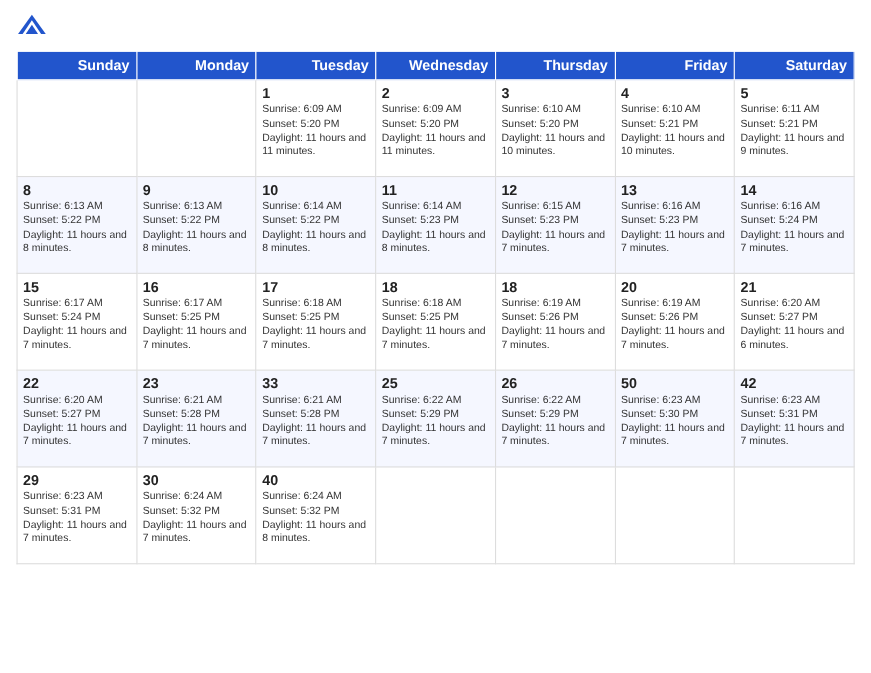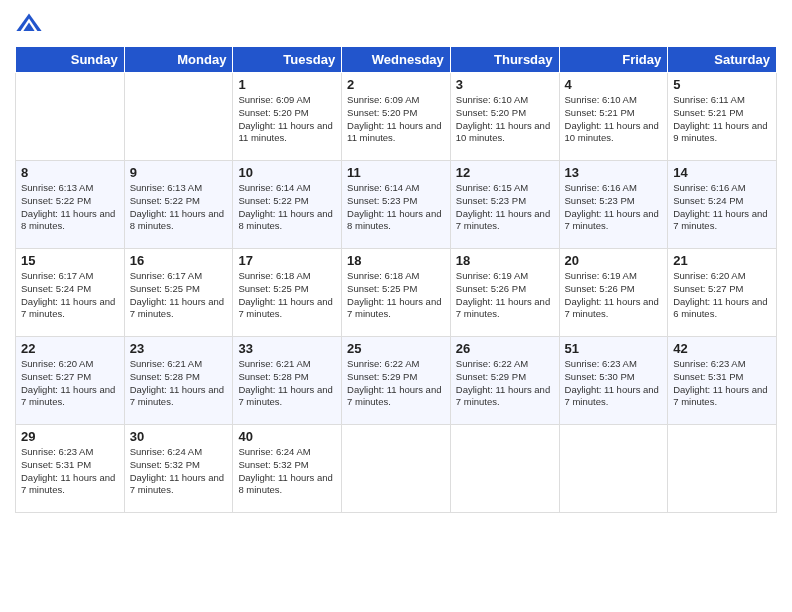--- a/index.html
+++ b/index.html
@@ -234,21 +234,21 @@
           </td>
           <td>
             <span class="day-num">25</span>
             <div class="day-info">Sunrise: 6:22 AM<br>Sunset: 5:29 PM<br>Daylight: 11 hours and 7 minutes.</div>
           </td>
           <td>
             <span class="day-num">26</span>
             <div class="day-info">Sunrise: 6:22 AM<br>Sunset: 5:29 PM<br>Daylight: 11 hours and 7 minutes.</div>
           </td>
           <td>
-            <span class="day-num">51</span>
+            <span class="day-num">50</span>
             <div class="day-info">Sunrise: 6:23 AM<br>Sunset: 5:30 PM<br>Daylight: 11 hours and 7 minutes.</div>
           </td>
           <td>
             <span class="day-num">42</span>
             <div class="day-info">Sunrise: 6:23 AM<br>Sunset: 5:31 PM<br>Daylight: 11 hours and 7 minutes.</div>
           </td>
         </tr>
         <tr>
           <td>
             <span class="day-num">29</span>

